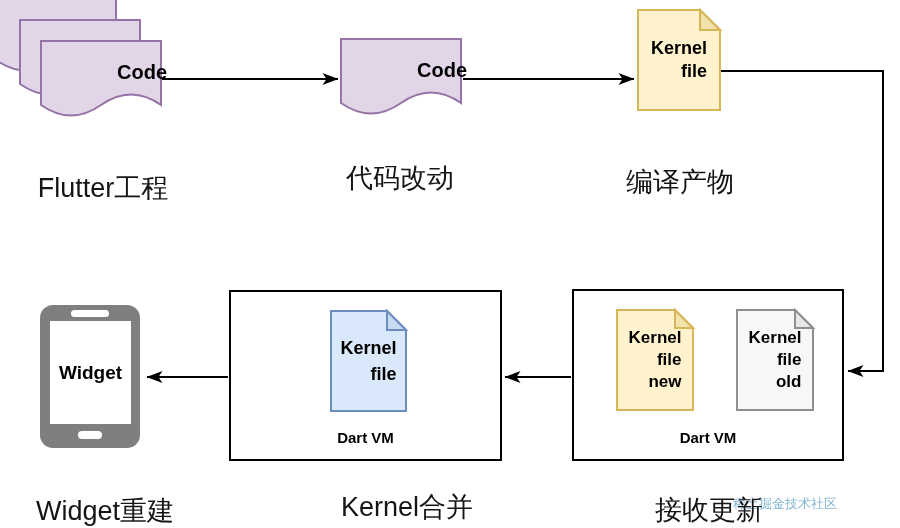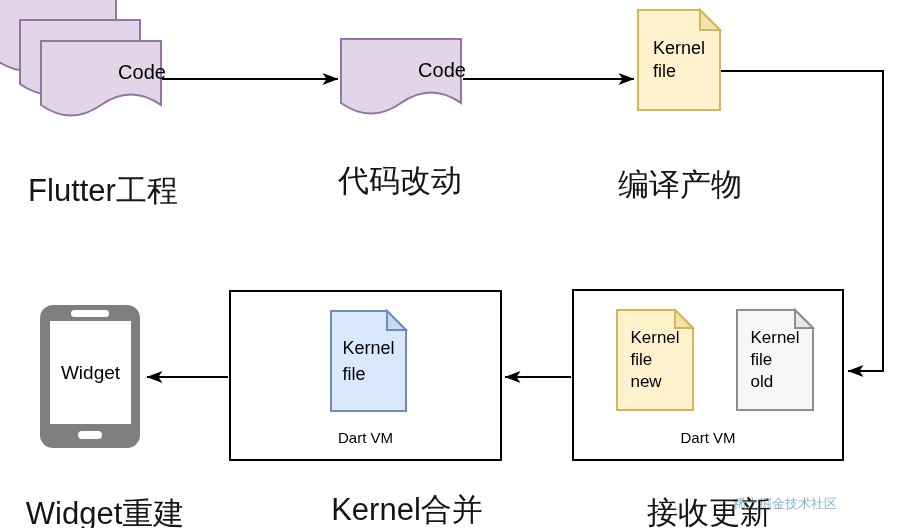--- a/index.html
+++ b/index.html
@@ -3,27 +3,27 @@
 <meta charset="utf-8">
 <style>
   html,body{margin:0;padding:0;}
   body{
     width:900px;height:528px;position:relative;overflow:hidden;
     background:#ffffff;
     font-family:"Liberation Sans","DejaVu Sans",sans-serif;
     color:#111;
   }
   .layer{position:absolute;left:0;top:0;}
-  .txt{position:absolute;display:flex;align-items:center;justify-content:center;text-align:left;pointer-events:none;}
+  .txt{position:absolute;display:flex;align-items:center;justify-content:center;text-align:right;pointer-events:none;font-weight:bold;}
   .doc-label{font-size:20px;color:#000;padding-left:41px;}
   .note-label{font-size:18px;line-height:23px;color:#000;}
   .note-label-sm{font-size:17px;line-height:22px;color:#000;}
   .vm-label{font-size:15px;color:#000;}
   .screen-label{font-size:19px;color:#000;}
-  .caption{position:absolute;transform:translateX(-50%);font-size:31px;white-space:nowrap;color:#151515;z-index:3;}
+  .caption{position:absolute;transform:translateX(-50%);font-size:27px;white-space:nowrap;color:#151515;z-index:3;}
   .watermark{position:absolute;font-size:13px;white-space:nowrap;color:#0369a1;opacity:0.5;z-index:2;}
   .line{display:block;}
 </style>
 </head>
 <body>
 
 <svg class="layer" width="900" height="528" viewBox="0 0 900 528">
   <defs>
     <marker id="arrowhead" markerUnits="userSpaceOnUse" markerWidth="18" markerHeight="14" refX="16.5" refY="7" orient="auto">
       <path d="M1,1 L17,7 L1,13 L5,7 Z" fill="#000000"></path>

